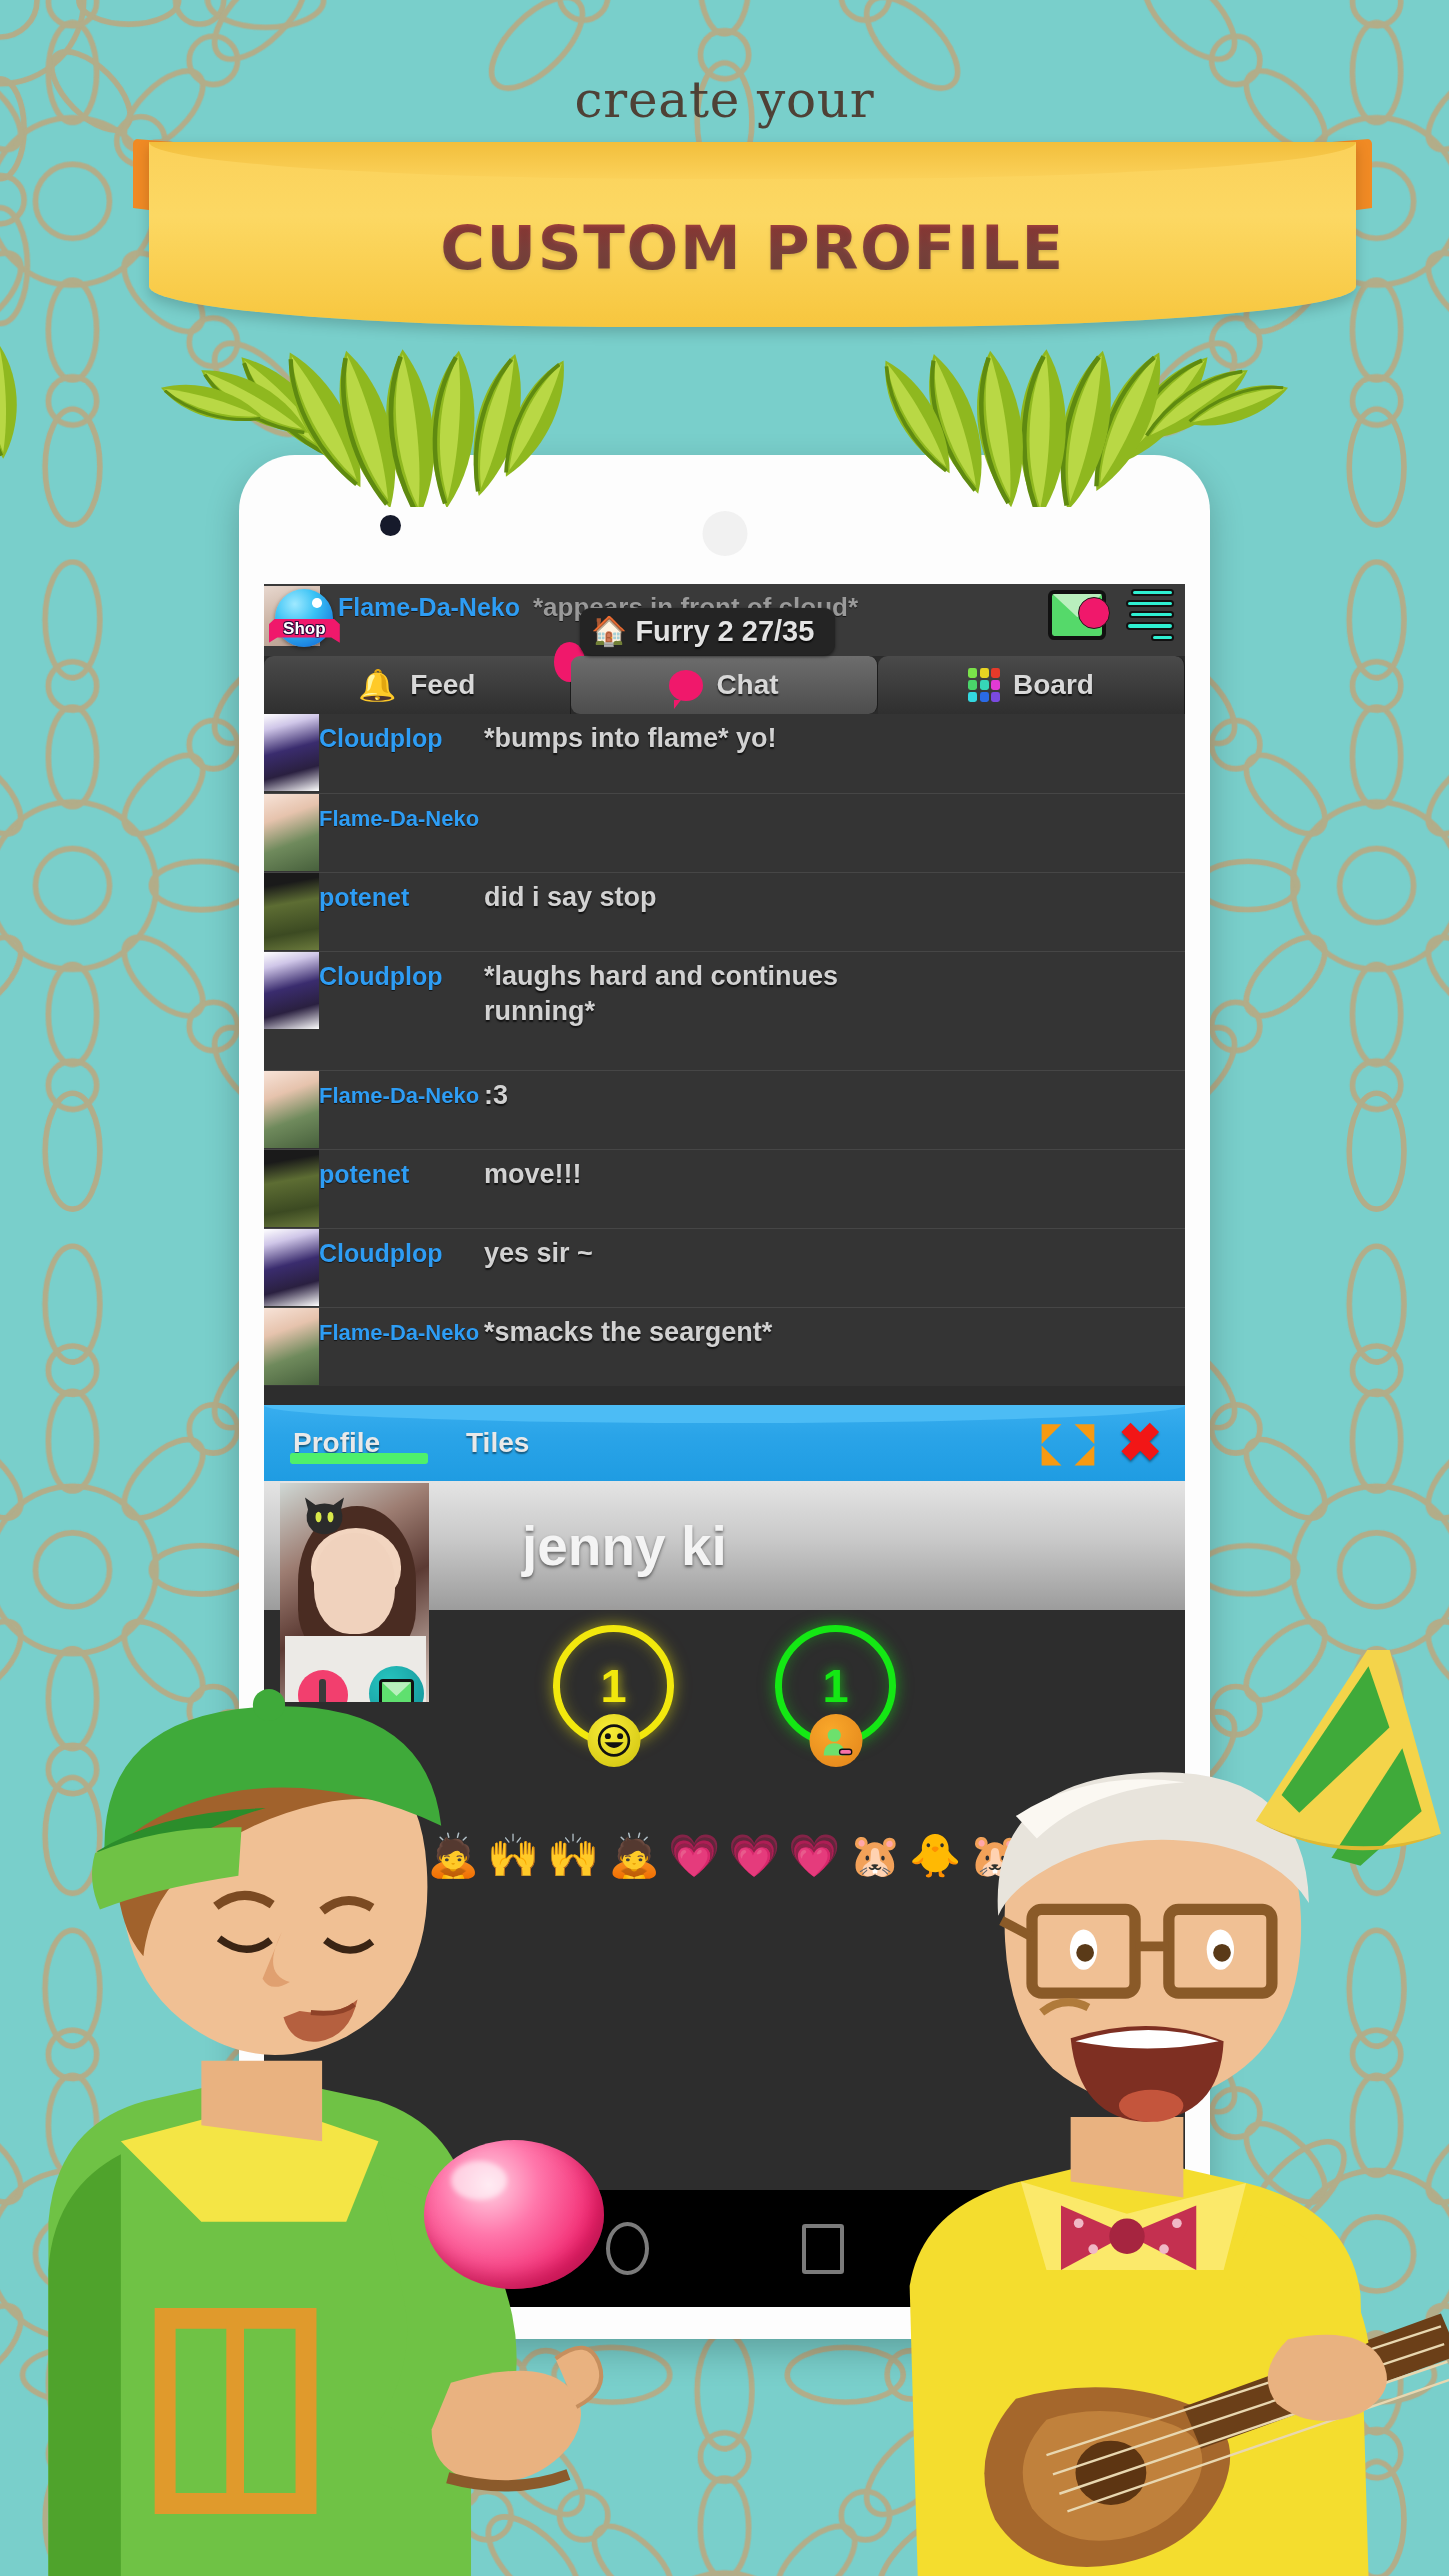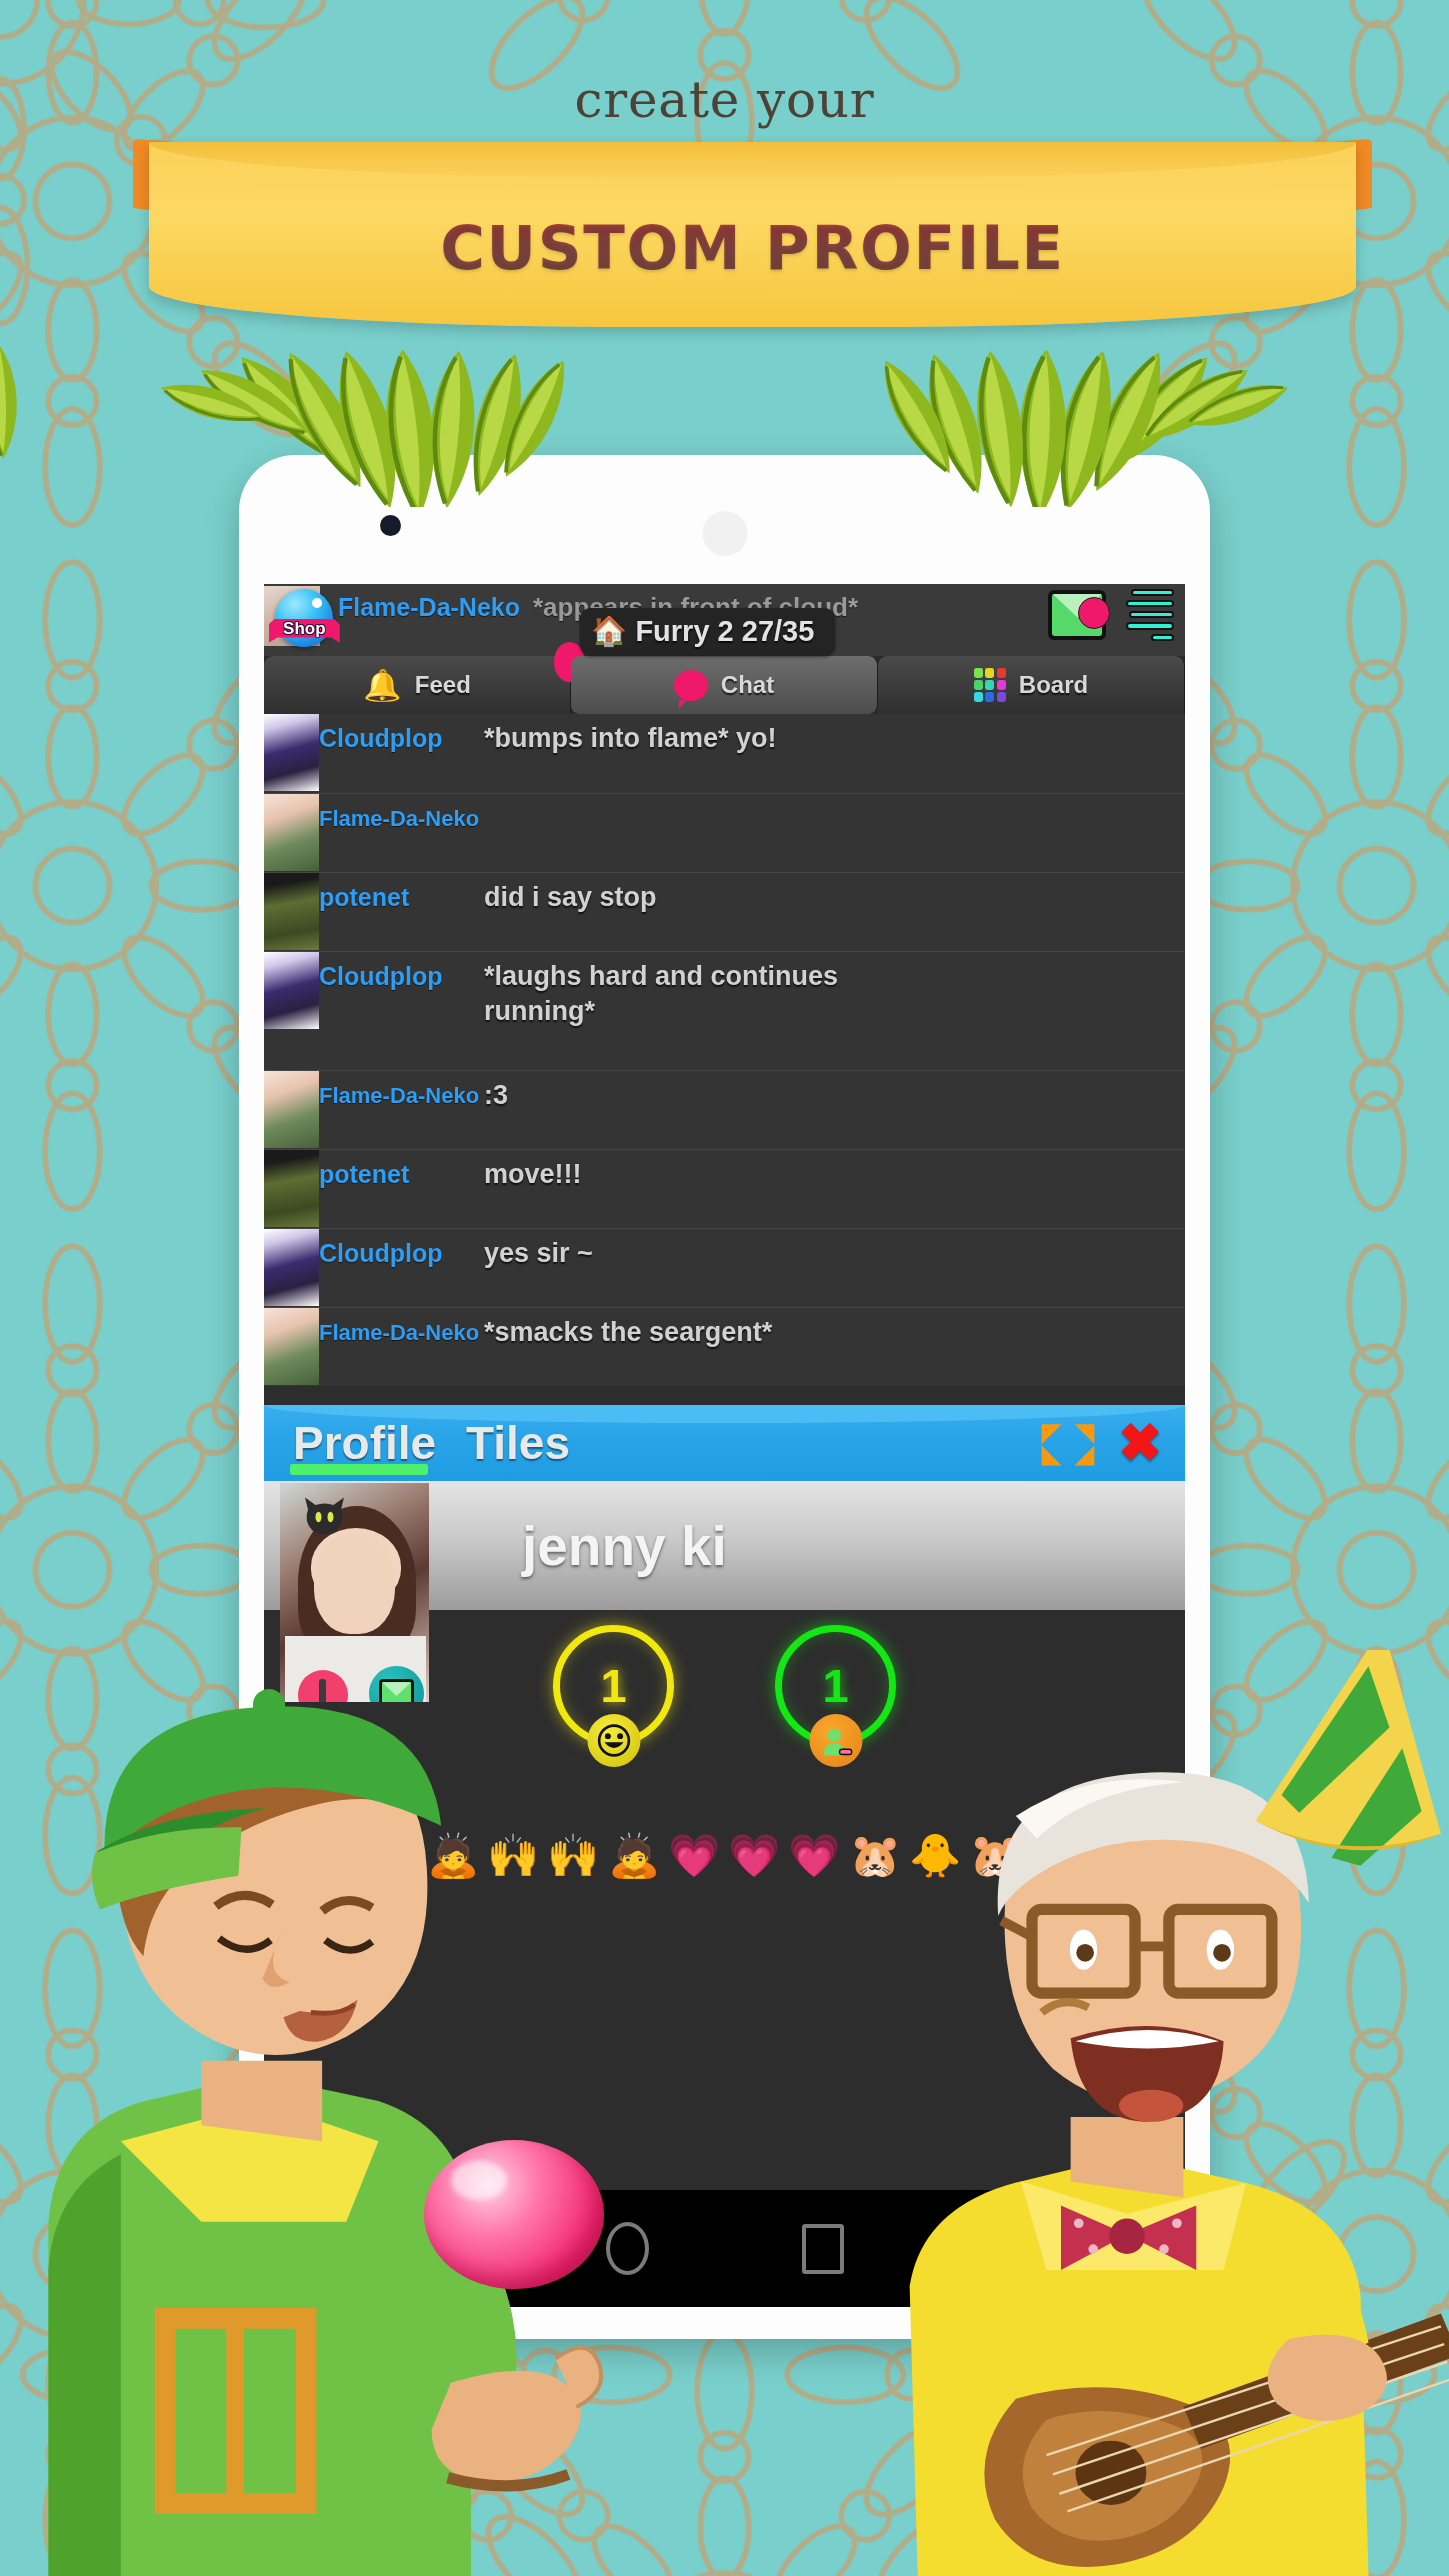--- a/index.html
+++ b/index.html
@@ -134,21 +134,21 @@
   .list-icon i:nth-child(3){width:45px}
   .list-icon i:nth-child(4){width:48px}
   .list-icon i:nth-child(5){width:22.5px}
 
   
   .tabs { position:relative; display:flex; height:58px; background:#2b2b2b; z-index:7;}
   .tab { flex:1; display:flex; align-items:center; justify-content:center; gap:13px;
       background:linear-gradient(180deg,#4a4a4a,#2f2f2f); border-right:0.8px solid #1c1c1c;
       border-radius:9.7px 9.7px 0 0; position:relative; }
   .tab.active { background:linear-gradient(180deg,#6d6d6d,#4d4d4d);border-radius:9px; }
-  .tab .label { font-size:24px; font-weight:bold; color:#d8d8d8;
+  .tab .label { font-size:28px; font-weight:bold; color:#d8d8d8;
       text-shadow:0 1.6px 1.6px rgba(0,0,0,.75); }
   .tab-dot { position:absolute; left:-16px; top:-11.3px; width:31px; height:40px; border-radius:50%;
       background:#f0186b; }
   .chat-bubble { width:34px; height:31px; border-radius:50%; background:#f0186b; position:relative;}
   .chat-bubble::after{content:"";position:absolute;left:4.8px;bottom:-8.9px;border-width:9.7px 7.2px 0 0;
       border-style:solid;border-color:#f0186b transparent transparent transparent;}
   .bell { font-size:31px; line-height:1; }
   .board-grid { width:32px; height:34px; display:grid; grid-template-columns:repeat(3,1fr);
       grid-template-rows:repeat(3,1fr); gap:2.4px; }
   .board-grid i { border-radius:2.4px; display:block; }
@@ -171,21 +171,21 @@
   .heart-fab .h { font-size:47px; color:#ef3c6b; line-height:1;
       text-shadow:0 0 0 #fff, -2.4px 0 0 #fff, 2.4px 0 0 #fff, 0 -2.4px 0 #fff;}
 
   
   .profile-panel { position:absolute; left:0; bottom:0; width:100%; height:785px; z-index:14;}
   .profile-bar { height:76px; background:linear-gradient(180deg,#39aeef 0%,#2aa4e8 40%,#1f9ce2 100%);
       display:flex; align-items:center; position:relative; }
   .profile-bar::before{content:"";position:absolute;top:0;left:0;right:0;height:17.7px;
       background:#4cbcf5;border-radius:0 0 50% 50% / 0 0 100% 100%;}
   .ptab { position:relative; padding:0 0 0 29px; min-width:173px; }
-  .ptab .label { font-size:46px; font-weight:bold; color:#e9e9e9;
+  .ptab .label { font-size:28px; font-weight:bold; color:#e9e9e9;
       text-shadow:0 1.6px 1.6px rgba(0,0,0,.45); }
   .ptab .underline { position:absolute; left:26px; bottom:-4.8px; width:138px; height:10.5px;
       background:#4ef06b; border-radius:2.4px; }
   .pbar-icons { margin-left:auto; display:flex; align-items:center; gap:24px; padding-right:22.5px;}
   .expand-ic { position:relative; width:52px; height:50px; color:#f79a12; font-size:24px;}
   .expand-ic span{position:absolute;font-weight:bold;}
   .close-ic { font-size:53px; color:#f21616; font-weight:bold; line-height:48px;
       text-shadow:0 1.6px 2.4px rgba(0,0,0,.4); }
 
   .profile-name-row { height:129px; position:relative;

